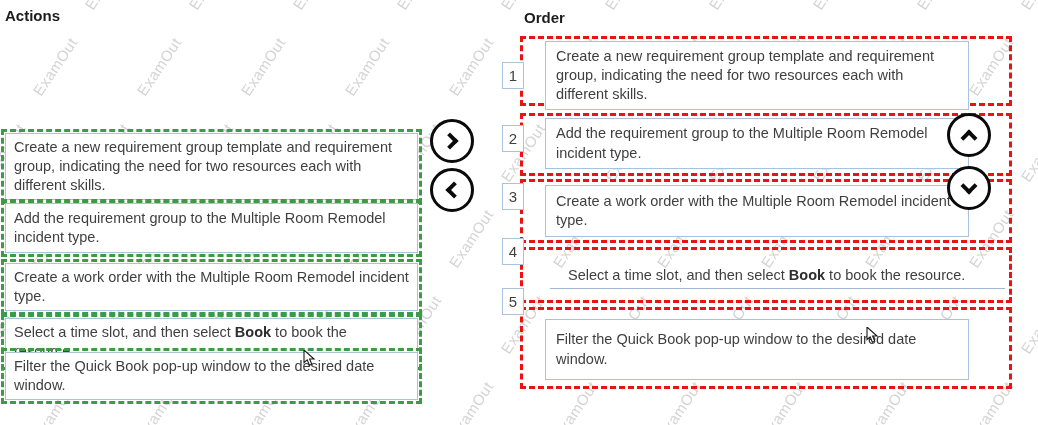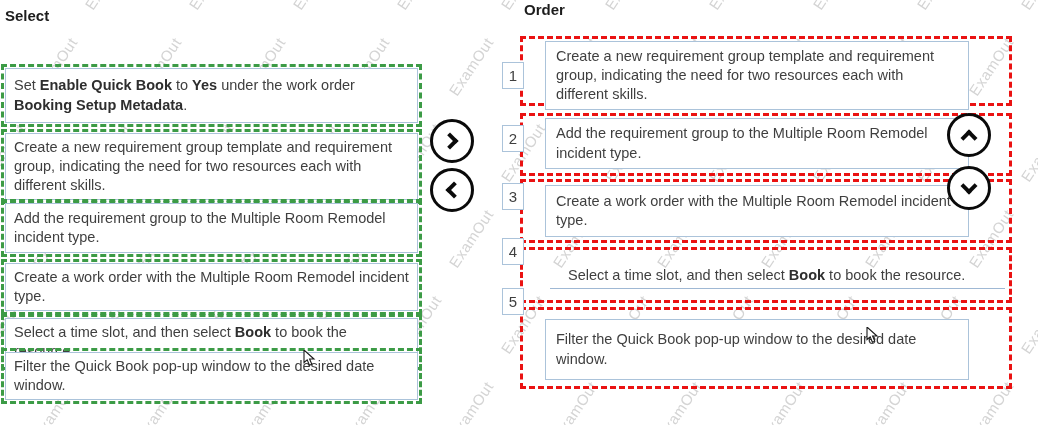--- a/index.html
+++ b/index.html
@@ -11,21 +11,21 @@
   }
   
   #watermark { position:absolute; inset:0; overflow:hidden; z-index:0; pointer-events:none; }
   .wm {
     position:absolute; color:#d4d4d4; font-size:15px; letter-spacing:0.5px;
     transform:rotate(-56deg); white-space:nowrap; user-select:none;
   }
   
   .col-header { position:absolute; font-weight:700; font-size:15px; color:#1c1c1c; z-index:3; }
   .actions-header { left:5px; top:7px; }
-  .order-header { left:524px; top:1px; }
+  .order-header { left:524px; top:9px; }
   
   .action-box {
     position:absolute; left:5px; width:413px; z-index:2;
     background:#fff; border:1px solid #abc3da;
     padding:4px 8px; display:flex; align-items:center; line-height:1.32;
   }
   .action-box::after {
     content:""; position:absolute; inset:-5px; border:3px dashed #3c9b46; pointer-events:none;
   }
   
@@ -126,26 +126,23 @@
       <span class="wm" style="left: 230px; top: 402px; color: rgb(212, 212, 212);">ExamOut</span>
       <span class="wm" style="left: 334px; top: 402px; color: rgb(212, 212, 212);">ExamOut</span>
       <span class="wm" style="left: 438px; top: 402px; color: rgb(212, 212, 212);">ExamOut</span>
       <span class="wm" style="left: 542px; top: 402px; color: rgb(212, 212, 212);">ExamOut</span>
       <span class="wm" style="left: 646px; top: 402px; color: rgb(212, 212, 212);">ExamOut</span>
       <span class="wm" style="left: 750px; top: 402px; color: rgb(212, 212, 212);">ExamOut</span>
       <span class="wm" style="left: 854px; top: 402px; color: rgb(212, 212, 212);">ExamOut</span>
       <span class="wm" style="left: 958px; top: 402px; color: rgb(212, 212, 212);">ExamOut</span>
     </div>
 
-  <div class="col-header actions-header">Select</div>
+  <div class="col-header actions-header">Actions</div>
   <div class="col-header order-header">Order</div>
 
-  <div class="action-box" style="top:68px;  min-height:55px;">
-      <div><span>Set </span><span class="b">Enable Quick Book</span><span> to </span><span class="b">Yes</span><span> under the work order </span><span class="b">Booking Setup Metadata</span><span>.</span></div>
-    </div>
   <div class="action-box" style="top:133px; min-height:62px;">
       <div><span>Create a new requirement group template and requirement group, indicating the need for two resources each with different skills.</span></div>
     </div>
   <div class="action-box" style="top:203px; min-height:50px;">
       <div><span>Add the requirement group to the Multiple Room Remodel incident type.</span></div>
     </div>
   <div class="action-box" style="top:263px; min-height:46px;">
       <div><span>Create a work order with the Multiple Room Remodel incident type.</span></div>
     </div>
   <div class="action-box" style="top:318px; min-height:26px;">

